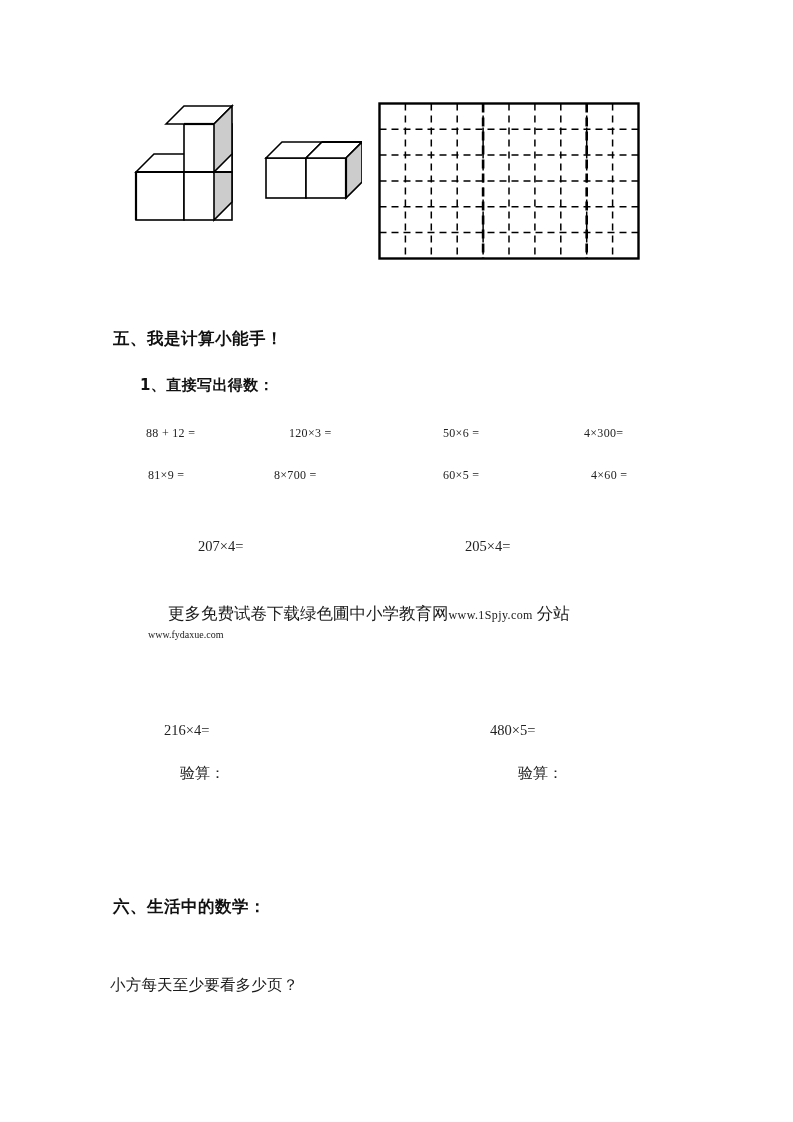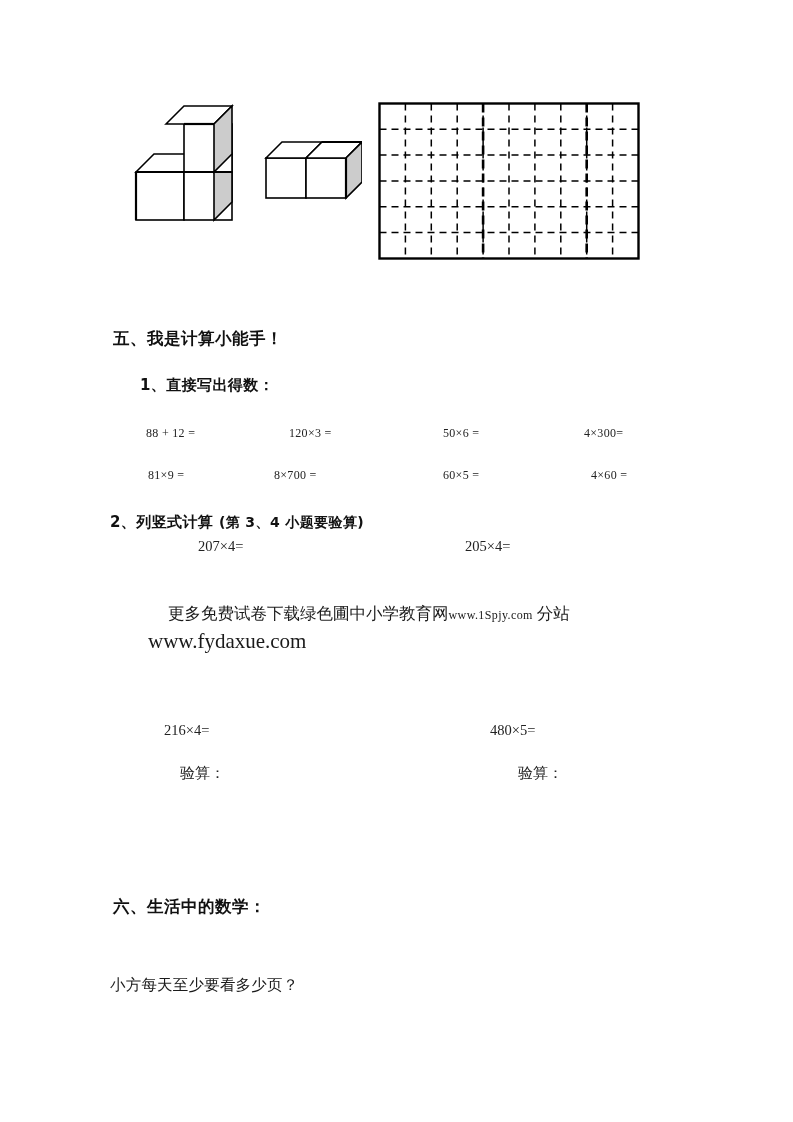--- a/index.html
+++ b/index.html
@@ -88,21 +88,21 @@
     left: 168px;
     top: 603px;
     font-size: 16px;
     white-space: nowrap;
     color: #1a1a1a;
   }
   .wm-line2 {
     position: absolute;
     left: 148px;
     top: 629px;
-    font-size: 21px;
+    font-size: 10px;
     white-space: nowrap;
     color: #1a1a1a;
     font-family: "Liberation Serif", serif;
   }
   .wm-cn {
     font-family: "DejaVu Sans", sans-serif;
     font-size: 16.5px;
   }
   .wm-url {
     font-family: "Liberation Serif", serif;
@@ -208,24 +208,20 @@
   <div class="expr" style="left:146px; top:426px;">88 + 12 =</div>
   <div class="expr" style="left:289px; top:426px;">120×3 =</div>
   <div class="expr" style="left:443px; top:426px;">50×6 =</div>
   <div class="expr" style="left:584px; top:426px;text-align:right;">4×300=</div>
 
   <div class="expr" style="left:148px; top:468px;">81×9 =</div>
   <div class="expr" style="left:274px; top:468px;">8×700 =</div>
   <div class="expr" style="left:443px; top:468px;">60×5 =</div>
   <div class="expr" style="left:591px; top:468px;">4×60 =</div>
 
-  <div class="h-sub" style="left:110px; top:513px;">
-    <span>2、列竖式计算</span>
-    <span class="paren">(第 3、4 小题要验算)</span>
-  </div>
 
   <div class="expr-sm" style="left:198px; top:538px;">207×4=</div>
   <div class="expr-sm" style="left:465px; top:538px;">205×4=</div>
 
   <div class="wm-line1">
     <span class="wm-cn">更多免费试卷下载绿色圃中小学教育网</span><span class="wm-url">www.1Spjy.com</span> <span class="wm-cn">分站</span>
   </div>
   <div class="wm-line2">www.fydaxue.com</div>
 
   <div class="expr-sm" style="left:164px; top:722px;">216×4=</div>

